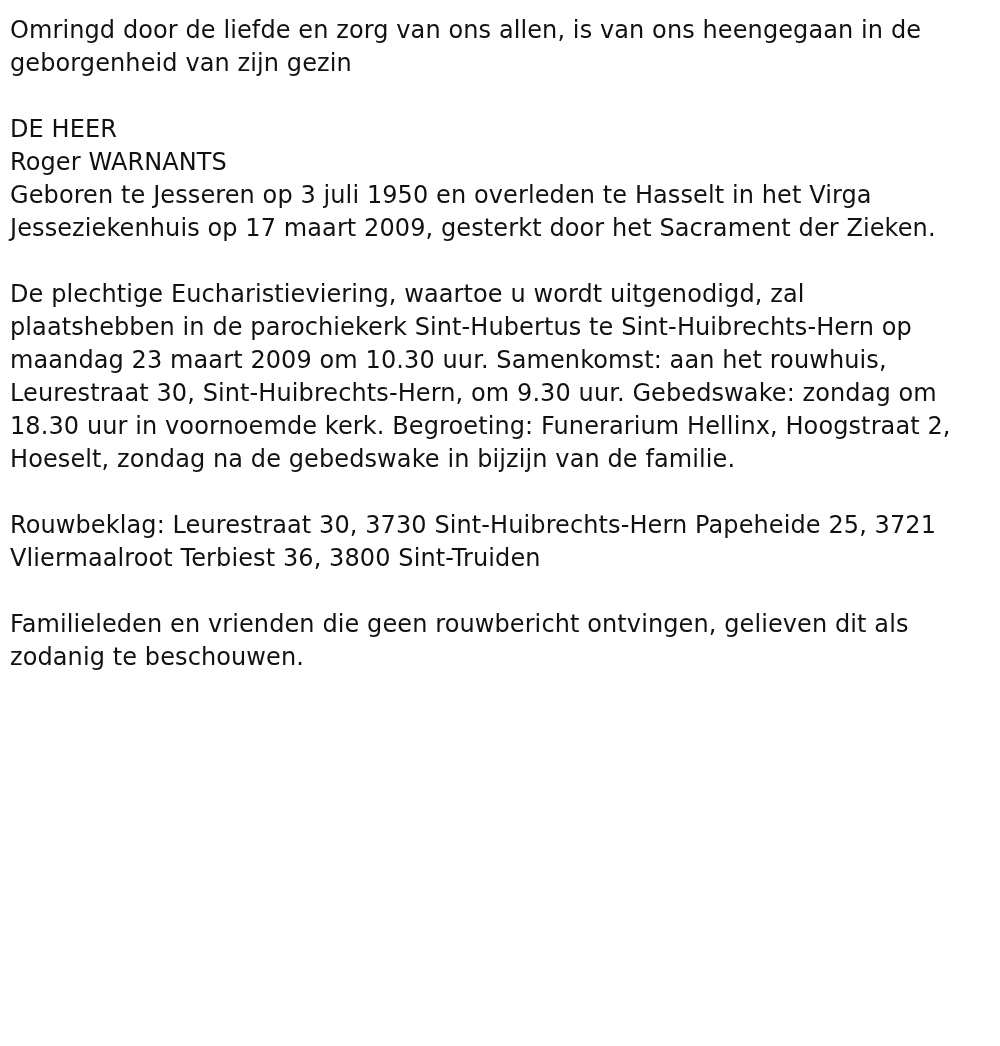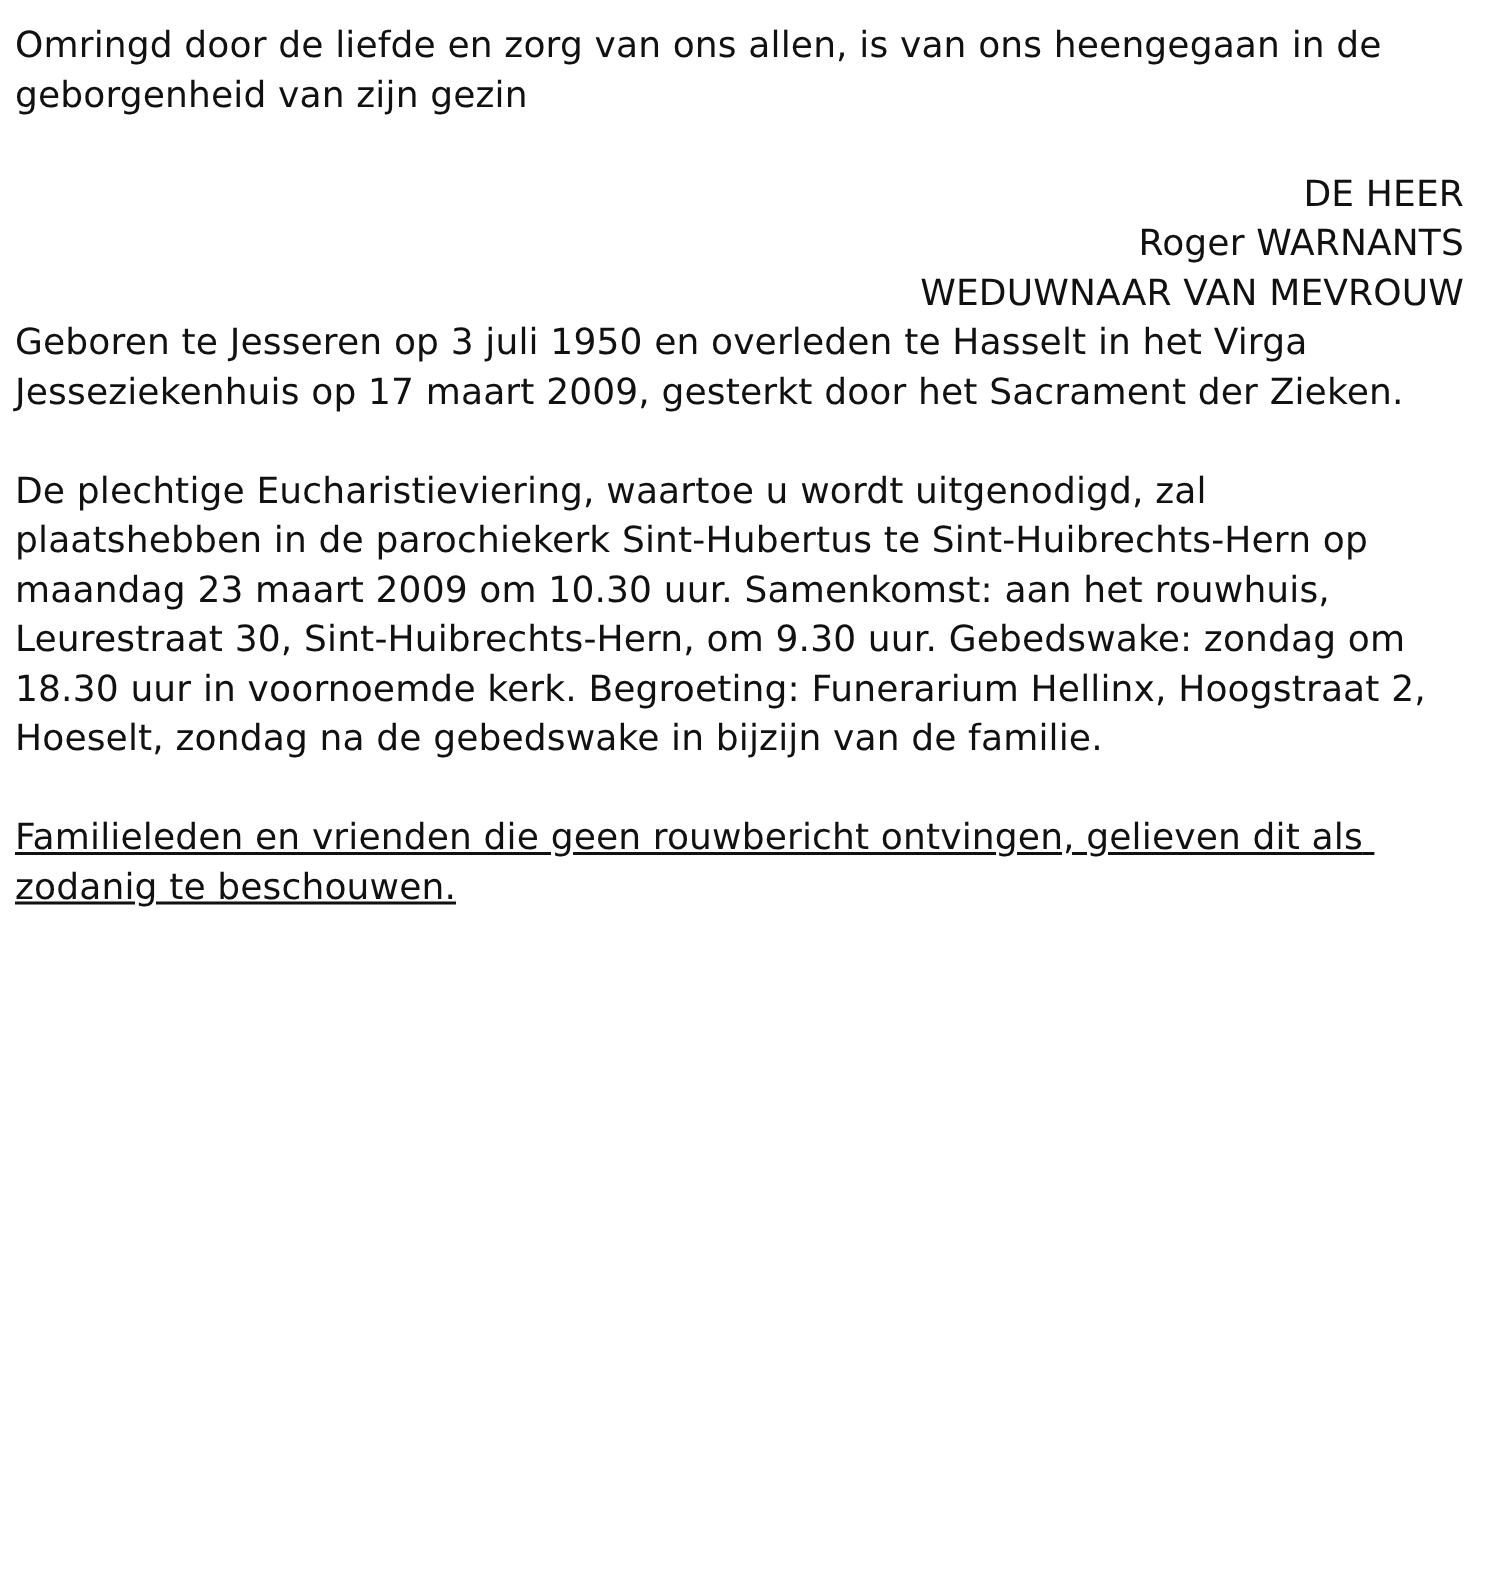--- a/index.html
+++ b/index.html
@@ -29,44 +29,42 @@
     font-weight: 400;
     letter-spacing: 0.1px;
     color: #111111;
     max-width: 968px;
     white-space: pre-wrap;
     word-break: normal;
     overflow-wrap: break-word;
   }
   .block:last-child {
     margin-bottom: 0;
-    text-decoration: underline;
   }
   .block-deceased-name {
     font-weight: 400;
   }
   .tight {
     margin-bottom: 0;
-    text-align: right;
   }
 </style>
 </head>
 <body>
 
 <div class="page">
 
   <p class="block">Omringd door de liefde en zorg van ons allen, is van ons heengegaan in de geborgenheid van zijn gezin</p>
 
   <p class="block tight">DE HEER</p>
 
   <p class="block tight block-deceased-name">Roger WARNANTS</p>
 
-  <p class="block tight">WEDUWNAAR VAN MEVROUW</p>
 
 
   <p class="block">Geboren te Jesseren op 3 juli 1950 en overleden te Hasselt in het Virga Jesseziekenhuis op 17 maart 2009, gesterkt door het Sacrament der Zieken.</p>
 
   <p class="block">De plechtige Eucharistieviering, waartoe u wordt uitgenodigd, zal plaatshebben in de parochiekerk Sint-Hubertus te Sint-Huibrechts-Hern op maandag 23 maart 2009 om 10.30 uur. Samenkomst: aan het rouwhuis, Leurestraat 30, Sint-Huibrechts-Hern, om 9.30 uur. Gebedswake: zondag om 18.30 uur in voornoemde kerk. Begroeting: Funerarium Hellinx, Hoogstraat 2, Hoeselt, zondag na de gebedswake in bijzijn van de familie.</p>
 
+  <p class="block">Rouwbeklag: Leurestraat 30, 3730 Sint-Huibrechts-Hern Papeheide 25, 3721 Vliermaalroot Terbiest 36, 3800 Sint-Truiden</p>
 
   <p class="block">Familieleden en vrienden die geen rouwbericht ontvingen, gelieven dit als zodanig te beschouwen.</p>
 
 </div>
 
 </body></html>

